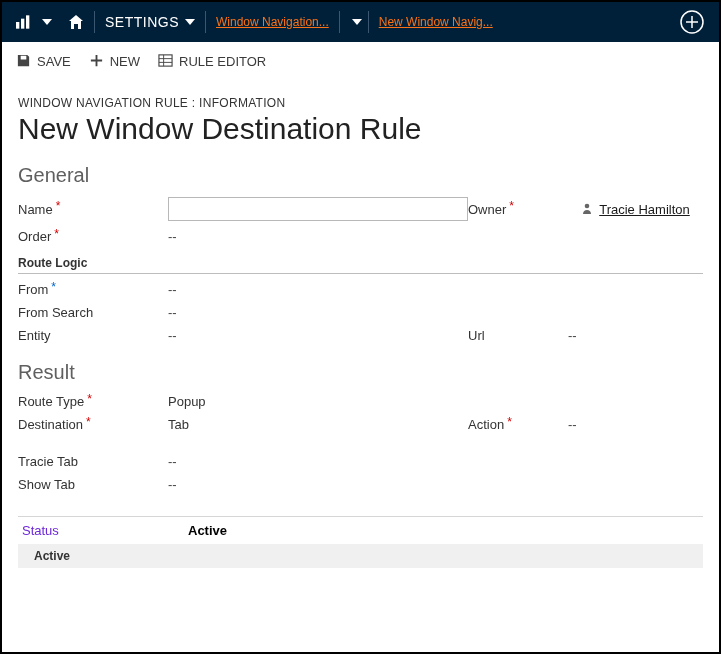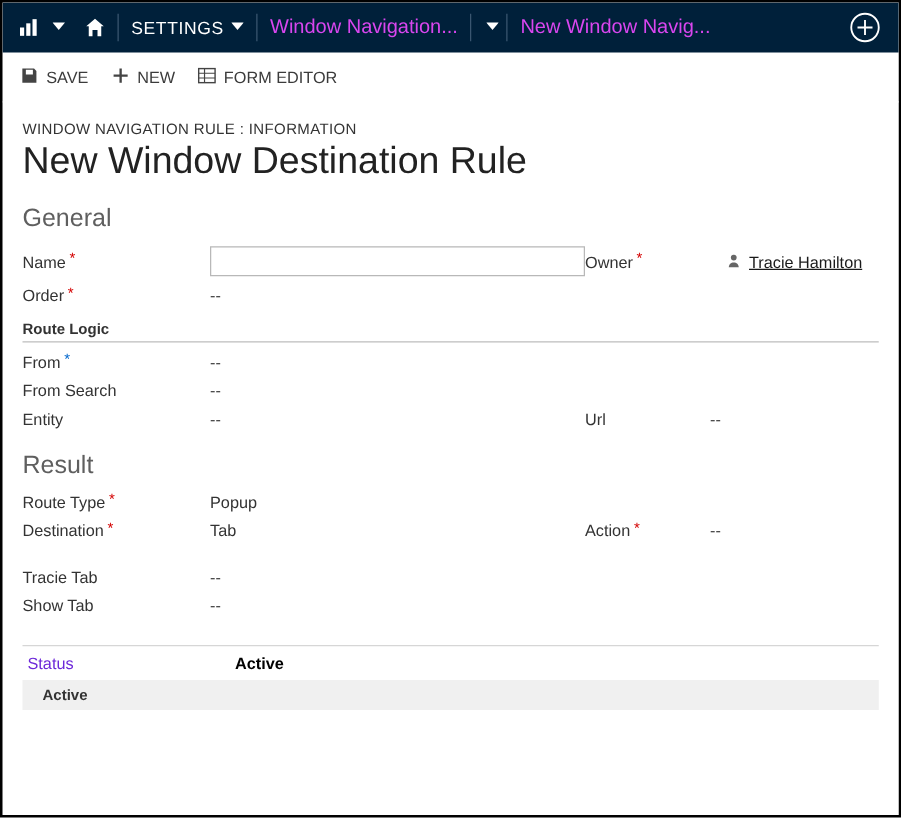--- a/index.html
+++ b/index.html
@@ -8,21 +8,21 @@
 
 .navbar { background: #00203a; color: #fff; height: 40px; display: flex; align-items: center; padding: 0 6px; }
 .navbar .nav-seg { display: flex; align-items: center; height: 100%; padding: 0 8px; }
 .navbar .sep { width: 1px; height: 22px; background: #3a5670; margin: 0 2px; }
 .navbar .logo svg { width: 20px; height: 16px; fill: #fff; }
 .navbar .home svg { width: 16px; height: 16px; fill: #fff; }
 .navbar .chev { margin-left: 6px; }
 .navbar .chev svg { width: 10px; height: 10px; fill: #fff; }
 .navbar .label { font-size: 14px; color: #fff; }
 .navbar .settings-label { font-weight: 400; letter-spacing: .5px; }
-.navbar .crumb { font-size: 16px; color: #d946ef; }
+.navbar .crumb { font-size: 12px; color: #f97316; text-decoration: underline; }
 .navbar .spacer { flex: 1; }
 .navbar .add-btn svg { width: 26px; height: 26px; stroke: #fff; fill: none; }
 
 
 .cmdbar { height: 40px; display: flex; align-items: center; gap: 18px; padding: 0 14px; color: #3b3b3b; border-bottom: 1px solid #fff; }
 .cmdbar .cmd { display: flex; align-items: center; gap: 6px; font-size: 13px; cursor: pointer; }
 .cmdbar .cmd svg { width: 15px; height: 15px; }
 
 
 .content { padding: 10px 16px 0 16px; }
@@ -112,21 +112,21 @@
         </svg></span>
     <span>NEW</span>
   </div>
   <div class="cmd">
     <span><svg viewBox="0 0 16 16">
           <rect x="1" y="2" width="14" height="12" fill="none" stroke="#444" stroke-width="1.2"></rect>
           <line x1="1" y1="6" x2="15" y2="6" stroke="#444"></line>
           <line x1="1" y1="10" x2="15" y2="10" stroke="#444"></line>
           <line x1="6" y1="2" x2="6" y2="14" stroke="#444"></line>
         </svg></span>
-    <span>FORM EDITOR</span>
+    <span>RULE EDITOR</span>
   </div>
 </div>
 
 <div class="content">
   <div class="eyebrow">WINDOW NAVIGATION RULE : INFORMATION</div>
   <div class="page-title">New Window Destination Rule</div>
 
   <div class="section-h">General</div>
   <div class="grid">
     <div class="lbl">

